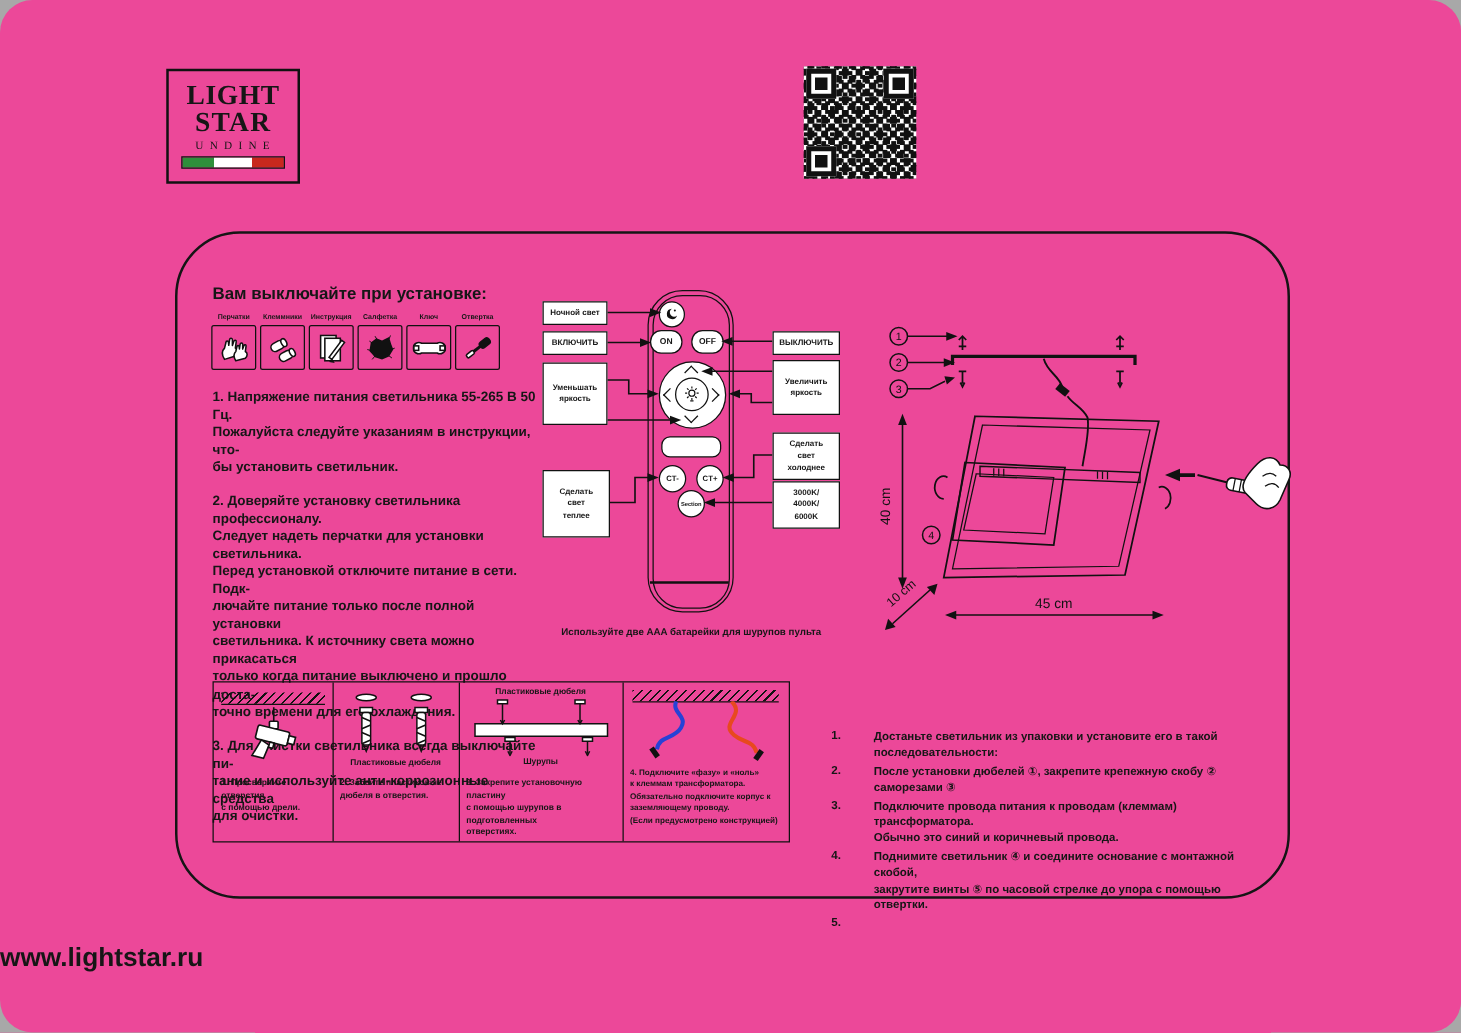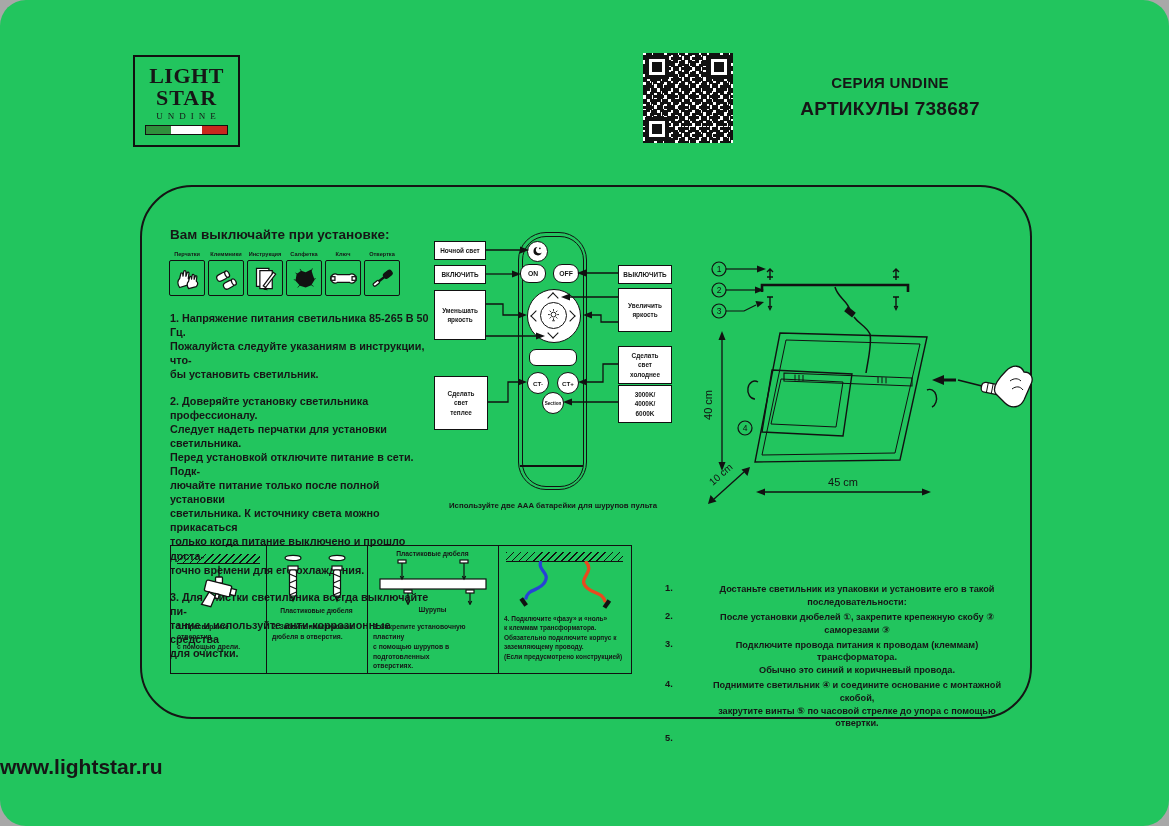--- a/index.html
+++ b/index.html
@@ -1,16 +1,16 @@
 <!DOCTYPE html>
 <html><head>
 <meta charset="utf-8">
 <style>
   html,body{margin:0;padding:0;background:#a8a8a8;}
-  #page{position:relative;width:1169px;height:826px;background:#22c55e;border-radius:26px;
+  #page{position:relative;width:1169px;height:826px;background:#ec4899;border-radius:26px;
         overflow:hidden;font-family:"Liberation Sans","DejaVu Sans",sans-serif;color:#161616;}
   .abs{position:absolute;}
   .pre{white-space:pre-line;}
 
   
   .logo{left:133px;top:55px;width:103px;height:88px;border:2px solid #111;text-align:center;
         font-family:"Liberation Serif","DejaVu Serif",serif;}
   .logo .l1{font-size:22px;font-weight:700;line-height:1.0;margin-top:8px;letter-spacing:.5px;}
   .logo .l2{font-size:22px;font-weight:700;line-height:1.0;letter-spacing:1px;}
   .logo .l3{font-size:9px;letter-spacing:5px;margin-top:2px;margin-left:4px;}
@@ -55,21 +55,21 @@
   .cap{position:absolute;left:6px;right:3px;font-size:6.8px;font-weight:600;line-height:1.45;text-align:left;}
   .blbl{position:absolute;width:100%;text-align:center;font-size:6.7px;font-weight:700;}
   .hatch{position:absolute;height:9px;border-bottom:1.8px solid #111;
          background:repeating-linear-gradient(135deg,#111 0 1.2px,transparent 1.2px 5px);}
 
   
   .steps-h{left:665px;top:544px;font-size:20px;font-weight:600;letter-spacing:.4px;}
   .steps{left:665px;top:583px;width:350px;}
   .step{display:flex;margin-bottom:2.5px;}
   .step .n{width:34px;font-size:9.3px;font-weight:700;flex:none;}
-  .step .t{font-size:9.2px;font-weight:600;line-height:1.38;text-align:center;}
+  .step .t{font-size:9.2px;font-weight:600;line-height:1.38;}
 
   .footer{left:0;top:755px;width:1169px;text-align:left;font-size:21px;font-weight:800;}
   svg{display:block;}
   .lines{left:0;top:0;z-index:1;pointer-events:none;}
 </style>
 </head>
 <body>
 
 <div id="page">
 
@@ -80,24 +80,20 @@
     <div class="flag"></div>
   </div>
 
 
   <div class="abs qr">
     <div class="qf" style="left:2px;top:2px;"></div>
     <div class="qf" style="right:2px;top:2px;"></div>
     <div class="qf" style="left:2px;bottom:2px;"></div>
   </div>
 
-  <div class="abs series">
-    <div class="s1">СЕРИЯ UNDINE</div>
-    <div class="s2">АРТИКУЛЫ 738687</div>
-  </div>
 
   <div class="abs panel"></div>
 
   <div class="abs needs-h">Вам выключайте при установке:</div>
 
   <div class="abs tool" style="left:168px;top:251px;">
     <div class="tl">Перчатки</div>
     <div class="tb">
         <svg width="27" height="27" viewBox="0 0 24 24">
       <g fill="#fff" stroke="#111" stroke-width="1.1" stroke-linejoin="round">
@@ -165,21 +161,21 @@
       <g transform="rotate(-38 12 12)" stroke="#111" stroke-width="1.1">
         <rect x="2" y="10.6" width="6" height="2.8" rx="1" fill="#fff"></rect>
         <line x1="8" y1="12" x2="14" y2="12" stroke-width="2.2"></line>
         <rect x="14" y="9.6" width="8" height="4.8" rx="2" fill="#111"></rect>
       </g>
         </svg>
       </div>
   </div>
 
   <div class="abs paras">
-    <p class="pre">1. Напряжение питания светильника 85-265 В 50 Гц.
+    <p class="pre">1. Напряжение питания светильника 55-265 В 50 Гц.
 Пожалуйста следуйте указаниям в инструкции, что-
 бы установить светильник.</p>
     <p class="pre">2. Доверяйте установку светильника профессионалу.
 Следует надеть перчатки для установки светильника.
 Перед установкой отключите питание в сети. Подк-
 лючайте питание только после полной установки
 светильника. К источнику света можно прикасаться
 только когда питание выключено и прошло доста-
 точно времени для его охлаждения.</p>
     <p class="pre">3. Для очистки светильника всегда выключайте пи-

